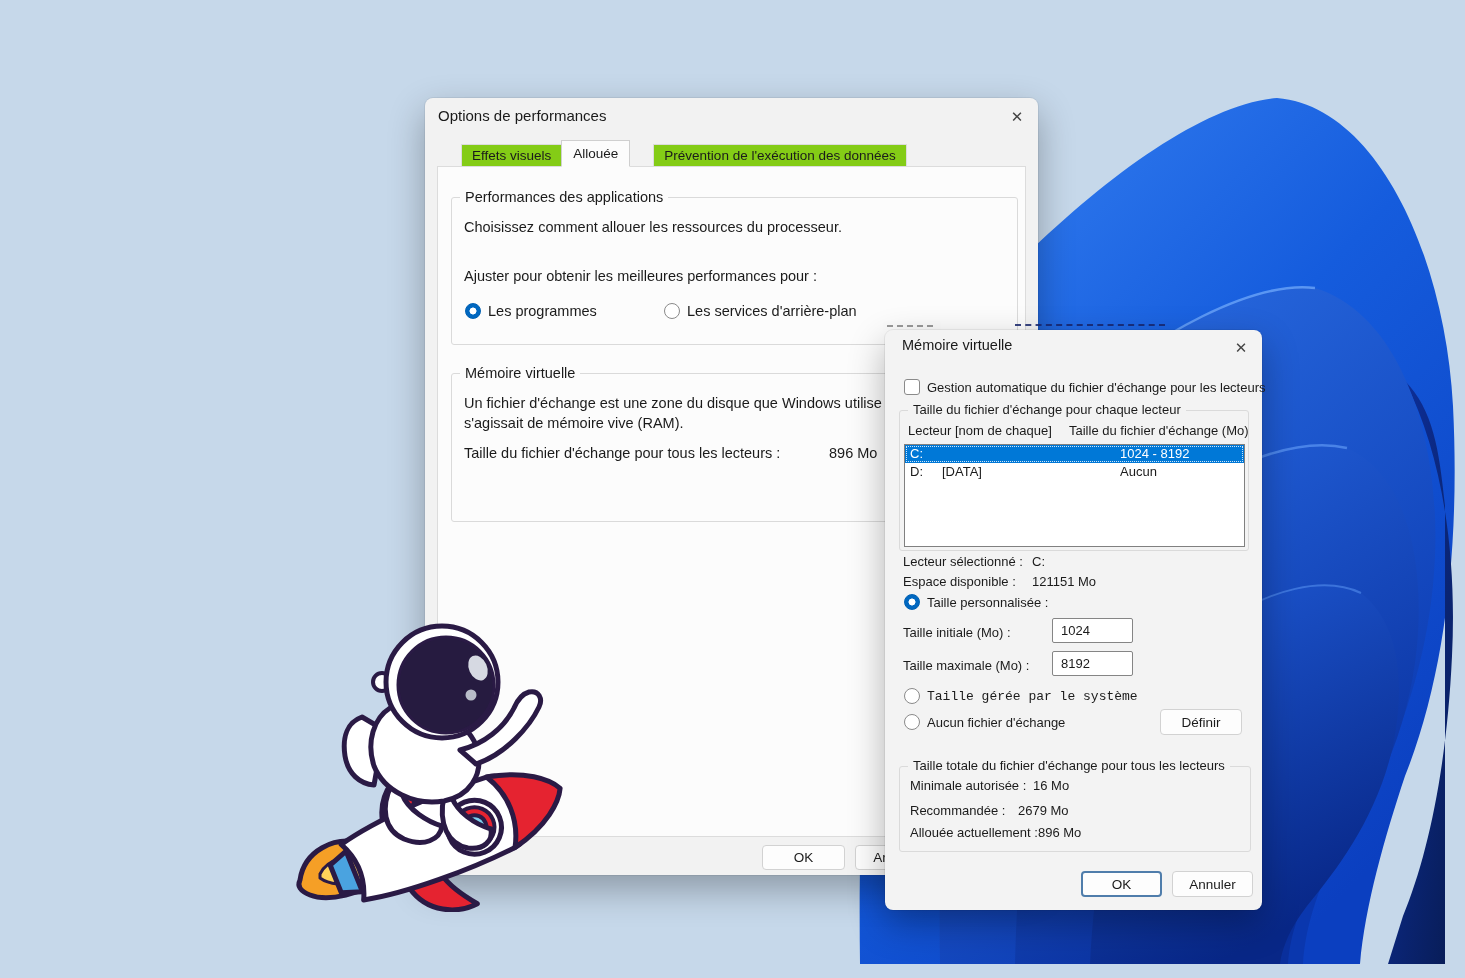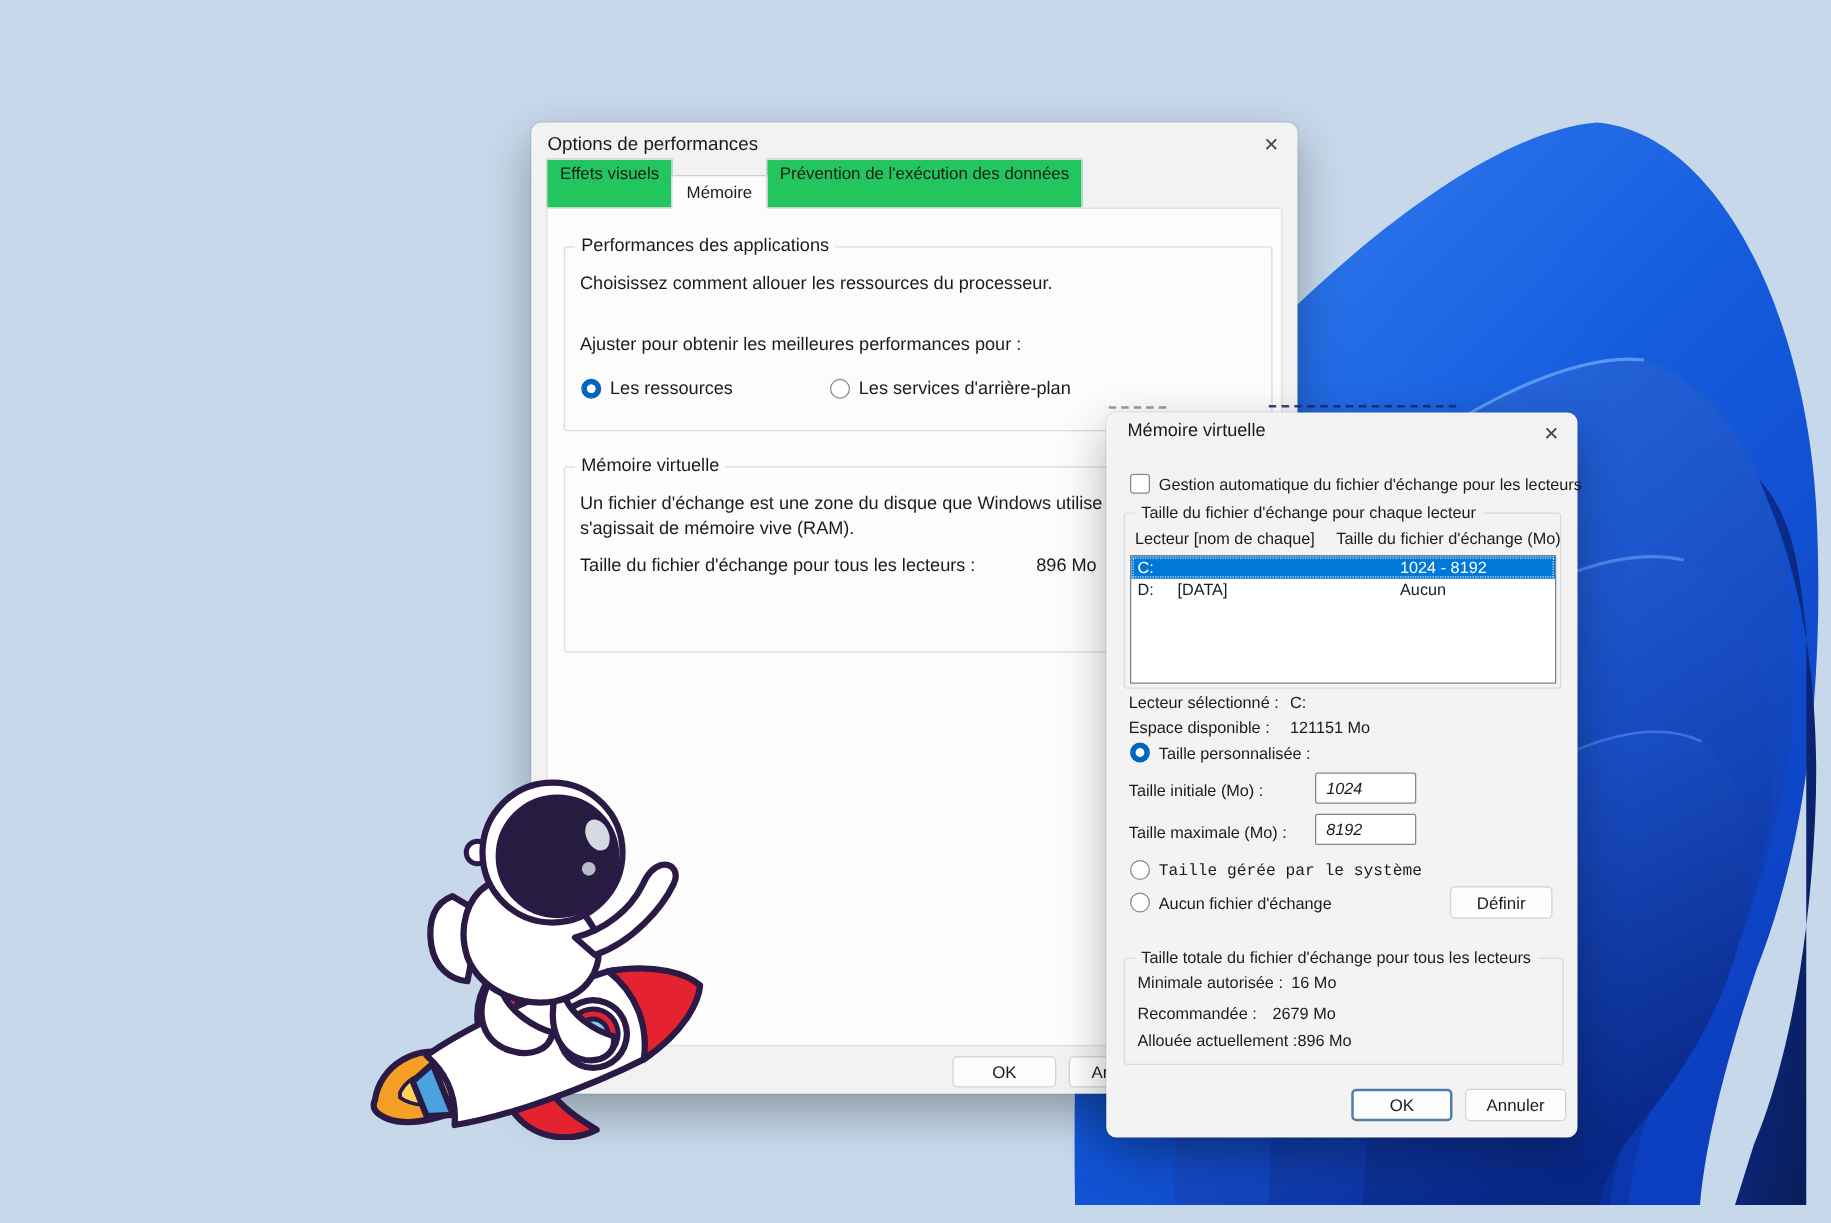--- a/index.html
+++ b/index.html
@@ -40,22 +40,22 @@
   .radio.on  { background:radial-gradient(circle,#fff 0 3.2px,#0067c0 3.8px 8px); border:1px solid #0060b2; }
   .checkbox { position:absolute; width:16px; height:16px; background:#fff; border:1px solid #8a8a8a; border-radius:3px; }
   .lbl { position:absolute; white-space:nowrap; }
 
   
   #perf { left:425px; top:98px; width:613px; height:777px; z-index:10; font-size:14.5px; }
   #perf .titlebar-title { left:13px; top:9px; }
   #perf .close-btn { right:9px; top:7px; }
   #perf .tabs { position:absolute; left:12px; top:45px; display:flex; align-items:flex-end; height:24px; }
   .tab {
-    font-size:13.5px; padding:3px 10px 21px; background:#22c55e; border:1px solid #dcdcdc;
-    border-bottom:none; white-space:nowrap; cursor:pointer; color:#1b1b1b;
+    font-size:13.5px; padding:3px 10px 4px; background:#84cc16; border:1px solid #dcdcdc;
+    border-bottom:none; white-space:nowrap; cursor:pointer; color:#1b1b1b;margin-left:24px;
   }
   .tab.active {
     background:#fcfcfc; border:1px solid #cfcfcf; border-bottom:1px solid #fcfcfc;
     padding:5px 11px 5px; position:relative; z-index:3; margin:0 -1px;
   }
   #perf .page { position:absolute; left:12px; top:68px; width:589px; height:671px; background:#fcfcfc; border:1px solid #dcdcdc; }
   #perf .gtitle { background:#fcfcfc; }
   #g-app { left:13px; top:30px; width:567px; height:148px; }
   #g-app .desc  { left:12px; top:21px; }
   #g-app .adjust{ left:12px; top:70px; }
@@ -98,21 +98,21 @@
   #vm .selrow-v { left:147px; top:224px; }
   #vm .sparow-l { left:18px;  top:244px; }
   #vm .sparow-v { left:147px; top:244px; }
   #vm .r-custom  { left:19px; top:264px; }
   #vm .r-customl { left:42px; top:265px; }
   #vm .init-l { left:18px; top:295px; }
   #vm .max-l  { left:18px; top:328px; }
   .vm-input {
     position:absolute; left:167px; width:81px; height:25px; background:#fff;
     border:1px solid #858585; border-radius:2px; font-size:13px; padding:0 8px;
-    font-family:"Liberation Sans",sans-serif; color:#1b1b1b;font-style:italic;
+    font-family:"Liberation Sans",sans-serif; color:#1b1b1b;
   }
   #inp-init { top:288px; }
   #inp-max  { top:321px; }
   #vm .r-sys   { left:19px; top:358px; }
   #vm .r-sysl  { left:42px; top:359px;font-family:Liberation Mono, monospace; }
   #vm .r-none  { left:19px; top:384px; }
   #vm .r-nonel { left:42px; top:385px; }
   #vm .btn-def { left:275px; top:379px; width:82px; height:26px; }
   #vg-tot { left:14px; top:436px; width:352px; height:86px; }
   #vg-tot .min-l { left:10px;  top:11px; }
@@ -193,31 +193,31 @@
     <circle cx="179" cy="83" r="5.5" fill="#b9bdc9" stroke="none"></circle>
   </g>
 </svg>
 
 <div id="perf" class="dialog">
   <span class="titlebar-title">Options de performances</span>
   <button class="close-btn">✕</button>
 
   <div class="tabs">
     <div class="tab">Effets visuels</div>
-    <div class="tab active">Mémoire</div>
+    <div class="tab active">Allouée</div>
     <div class="tab">Prévention de l'exécution des données</div>
   </div>
 
   <div class="page">
     <div id="g-app" class="groupbox">
       <span class="gtitle">Performances des applications</span>
       <span class="lbl desc">Choisissez comment allouer les ressources du processeur.</span>
       <span class="lbl adjust">Ajuster pour obtenir les meilleures performances pour :</span>
       <span class="radio on r1"></span>
-      <span class="lbl r1l">Les ressources</span>
+      <span class="lbl r1l">Les programmes</span>
       <span class="radio off r2"></span>
       <span class="lbl r2l">Les services d'arrière-plan</span>
     </div>
 
     <div id="g-vm" class="groupbox">
       <span class="gtitle">Mémoire virtuelle</span>
       <span class="lbl l1">Un fichier d'échange est une zone du disque que Windows utilise comme s'il</span>
       <span class="lbl l2">s'agissait de mémoire vive (RAM).</span>
       <span class="lbl tl">Taille du fichier d'échange pour tous les lecteurs :</span>
       <span class="lbl tv">896 Mo</span>

